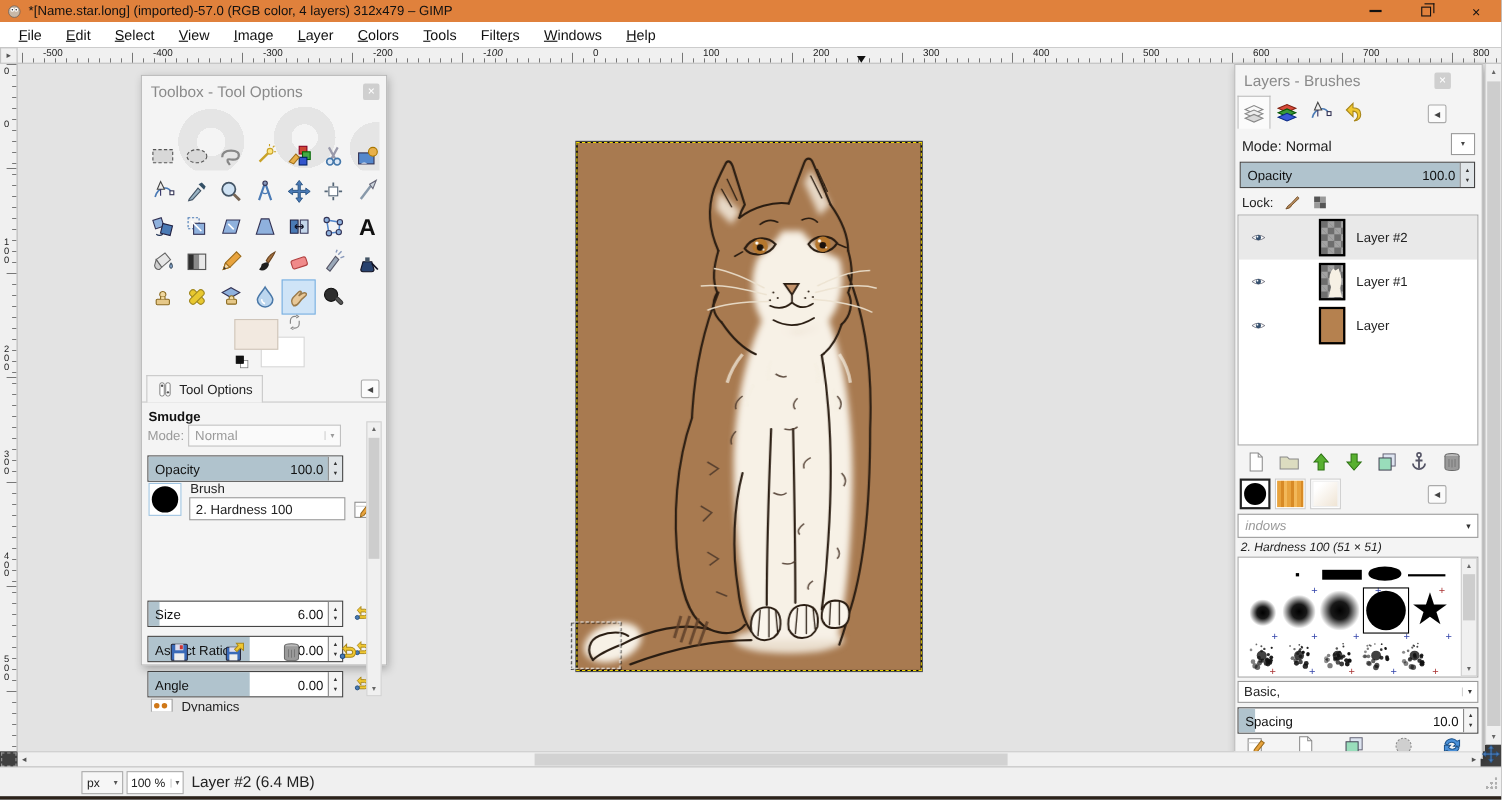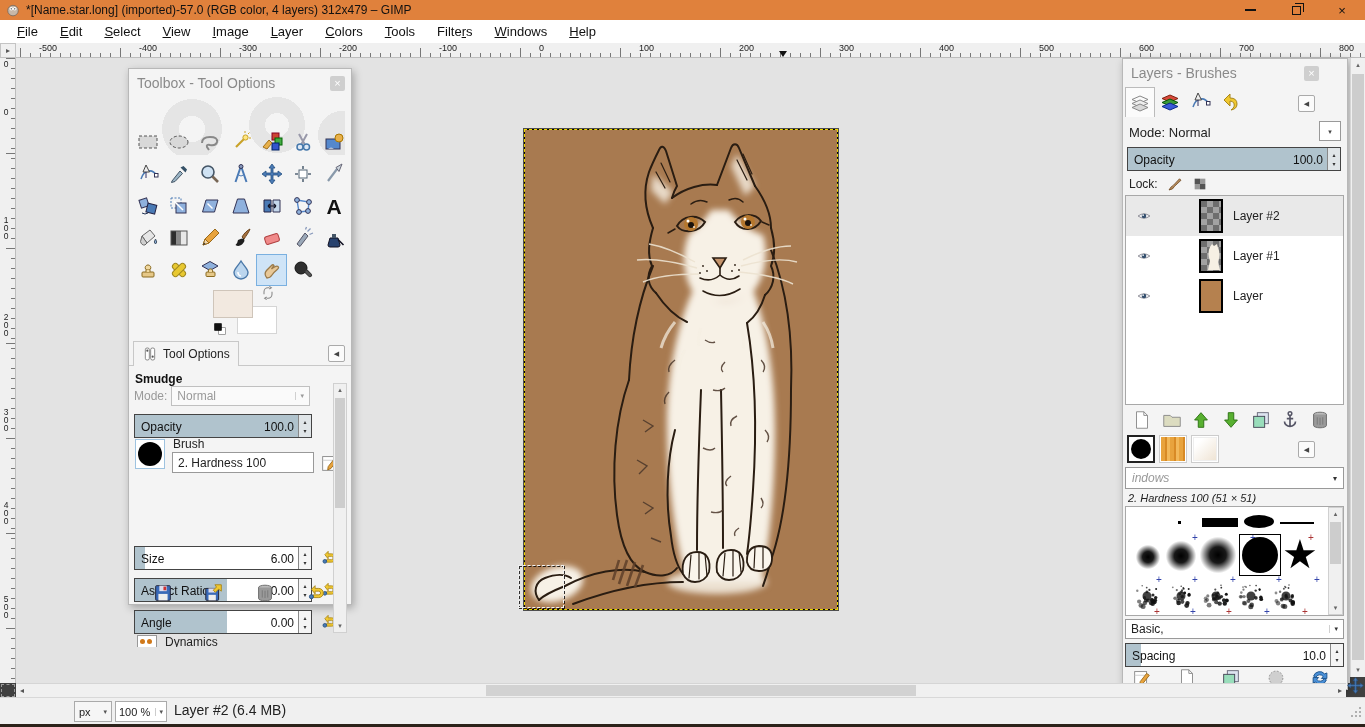--- a/index.html
+++ b/index.html
@@ -176,21 +176,21 @@
       <span class="menu-item"><span></span><u>H</u><span>elp</span></span>
     </div>
 
   <div id="ruler-corner">▸</div>
   <div id="hruler">
       <div id="hmarker" style="left: 763px;"></div>
       <div class="hlabel" style="left: 23px;">-500</div>
       <div class="hlabel" style="left: 123px;">-400</div>
       <div class="hlabel" style="left: 223px;">-300</div>
       <div class="hlabel" style="left: 323px;">-200</div>
-      <div class="hlabel" style="left: 423px;">-100</div>
+      <div class="hlabel" style="left: 423px; font-style: italic;">-100</div>
       <div class="hlabel" style="left: 523px;">0</div>
       <div class="hlabel" style="left: 623px;">100</div>
       <div class="hlabel" style="left: 723px;">200</div>
       <div class="hlabel" style="left: 823px;">300</div>
       <div class="hlabel" style="left: 923px;">400</div>
       <div class="hlabel" style="left: 1023px;">500</div>
       <div class="hlabel" style="left: 1123px;">600</div>
       <div class="hlabel" style="left: 1223px;">700</div>
       <div class="hlabel" style="left: 1323px;">800</div>
     </div>

